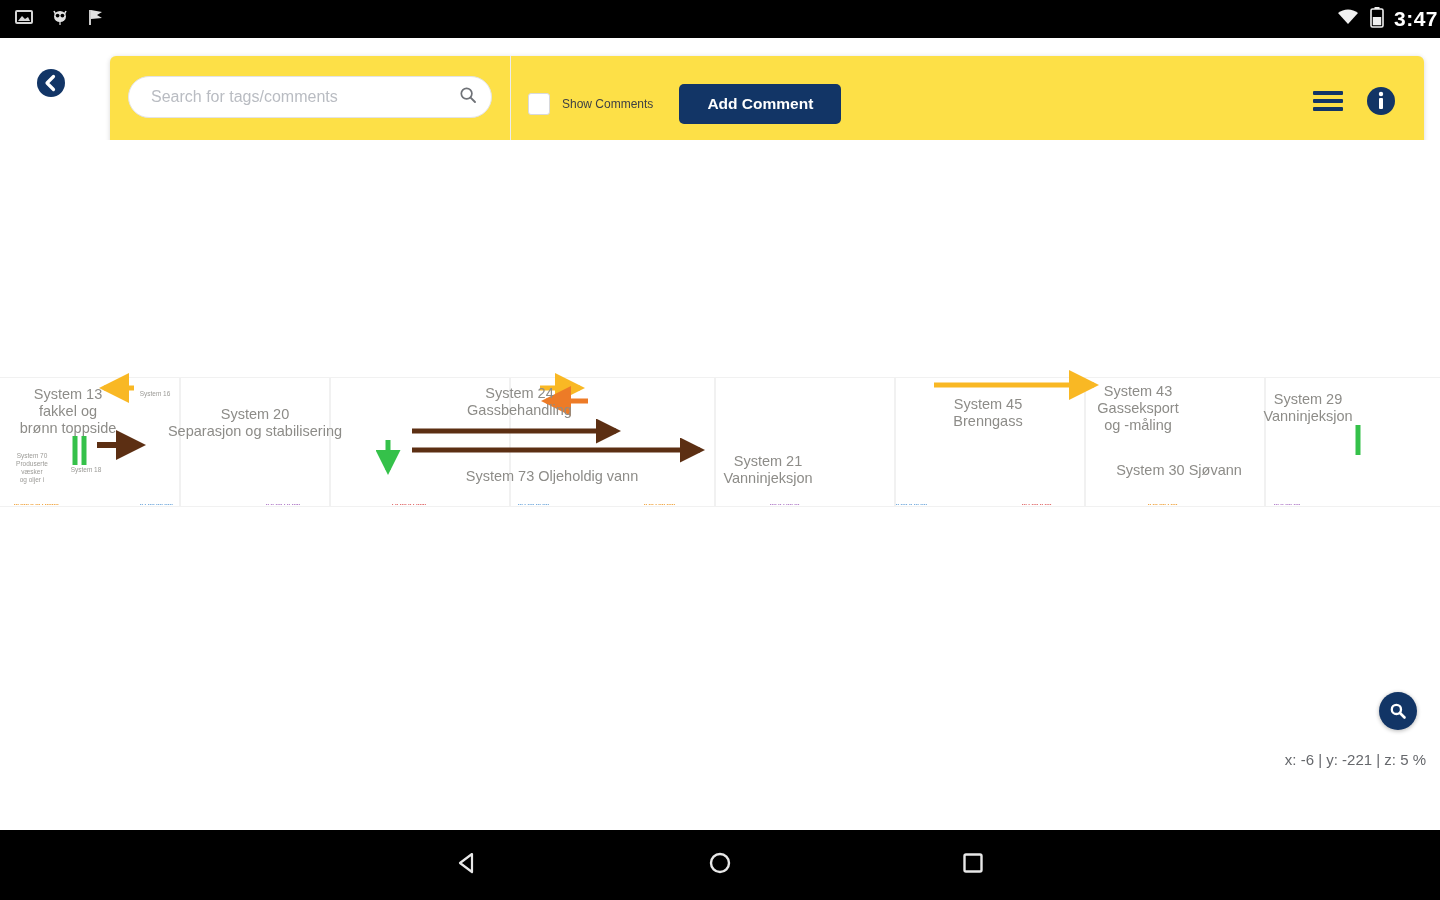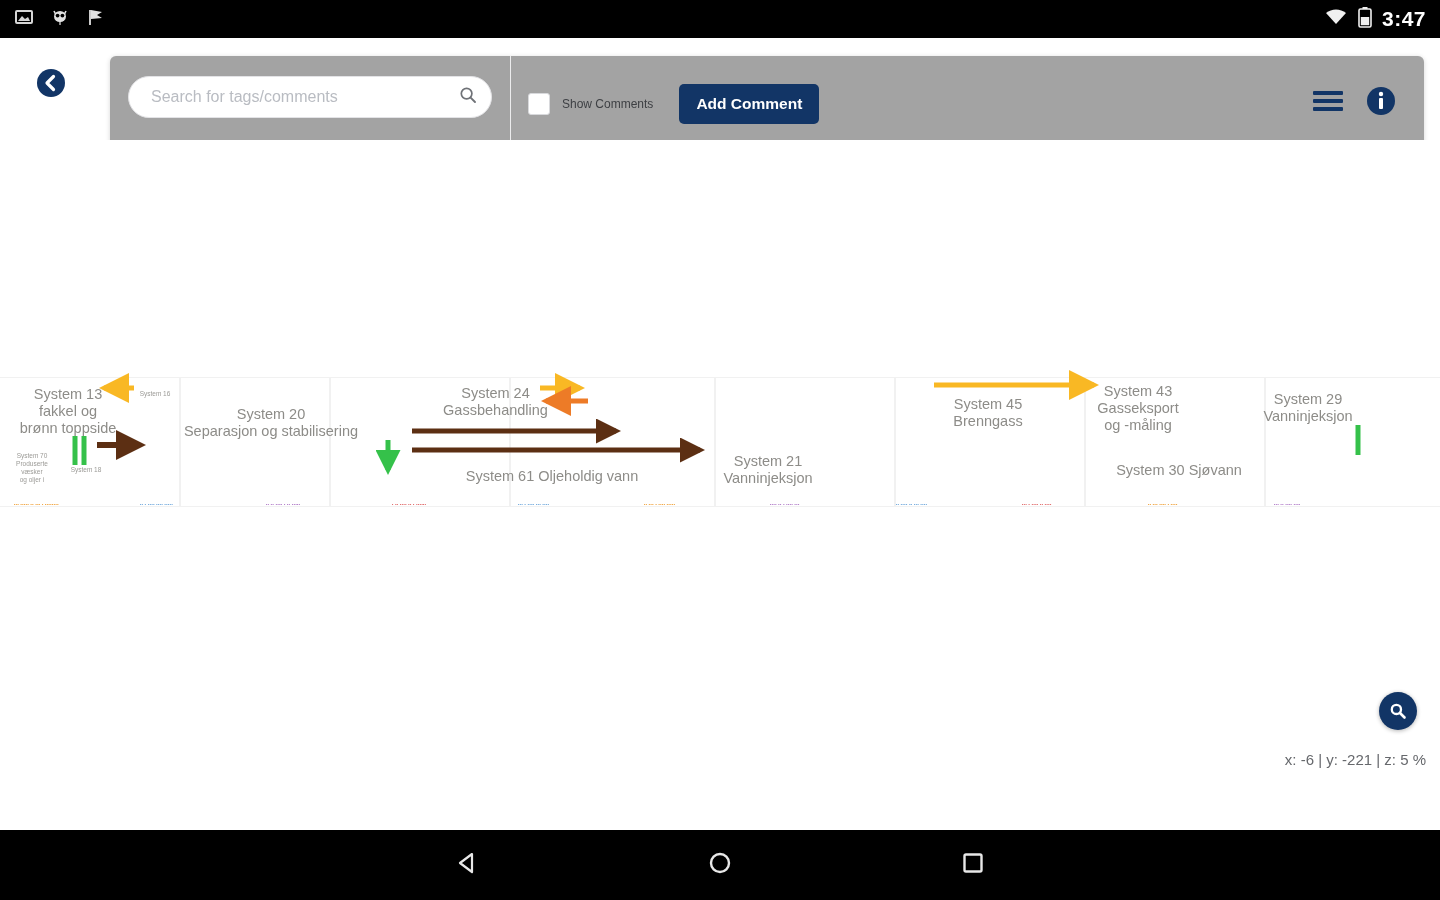--- a/index.html
+++ b/index.html
@@ -18,21 +18,21 @@
 
   
   #status-bar {
     position: absolute;
     left: 0; top: 0;
     width: 1440px; height: 38px;
     background: #000000;
     display: flex;
     align-items: center;
     box-sizing: border-box;
-    padding: 0 14px 0 14px;
+    padding: 0 2px 0 14px;
   }
   #status-bar .left-icons {
     display: flex; align-items: center; gap: 16px;
   }
   #status-bar .right-side {
     margin-left: auto;
     display: flex; align-items: center; gap: 10px;
   }
   .sb-clock {
     color: #ffffff;
@@ -51,21 +51,21 @@
   #back-button {
     position: absolute;
     left: 36px; top: 30px;
     width: 30px; height: 30px;
     cursor: pointer;
   }
   #toolbar-card {
     position: absolute;
     left: 110px; top: 18px;
     width: 1314px; height: 101px;
-    background: #a3a3a3;
+    background: #fde047;
     border-radius: 6px;
     box-shadow: 0 1px 5px rgba(0,0,0,.16);
     display: flex;
     align-items: center;
     box-sizing: border-box;
   }
   #search-box {
     position: absolute;
     left: 18px; top: 20px;
     width: 364px; height: 42px;
@@ -114,21 +114,21 @@
     white-space: nowrap;
   }
   #add-comment-button {
     margin-left: 14px;
     background: #123566;
     color: #ffffff;
     border: none;
     border-radius: 5px;
     font-size: 15.5px;
     font-weight: bold;
-    padding: 11px 17px;
+    padding: 11px 28px;
     cursor: pointer;
     font-family: "Liberation Sans", sans-serif;
     white-space: nowrap;
   }
   #toolbar-right {
     position: absolute;
     right: 28px; top: 30px;
     display: flex;
     align-items: center;
     gap: 22px;
@@ -363,27 +363,27 @@
 
       <div class="node-label small" style="left:130px; top:250px; width:50px;">System 16</div>
 
       <div class="node-label small" style="left:56px; top:326px; width:60px;">System 18</div>
 
       <div class="node-label small" style="left:6px; top:312px; width:52px;">System 70
 Produserte
 væsker
 og oljer i</div>
 
-      <div class="node-label" style="left:176px; top:266px; width:190px;text-align:center;">System 20
+      <div class="node-label" style="left:160px; top:266px; width:190px;text-align:center;">System 20
 Separasjon og stabilisering</div>
 
-      <div class="node-label" style="left:428px; top:245px; width:135px;">System 24
+      <div class="node-label" style="left:452px; top:245px; width:135px;">System 24
 Gassbehandling</div>
 
-      <div class="node-label" style="left:452px; top:328px; width:200px;">System 61 Oljeholdig vann</div>
+      <div class="node-label" style="left:452px; top:328px; width:200px;">System 73 Oljeholdig vann</div>
 
 
       <div class="node-label" style="left:706px; top:313px; width:124px;">System 21
 Vanninjeksjon</div>
 
       <div class="node-label" style="left:943px; top:256px; width:90px;">System 45
 Brenngass</div>
 
       <div class="node-label" style="left:1092px; top:243px; width:92px;">System 43
 Gasseksport

